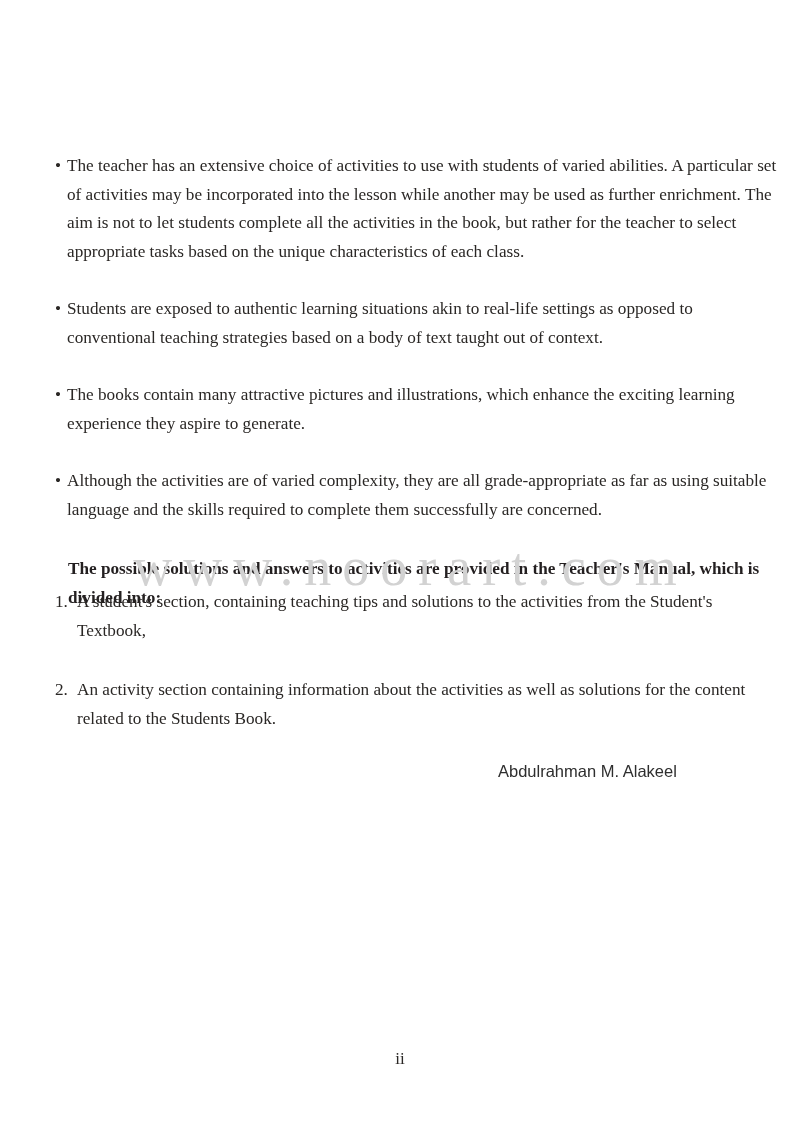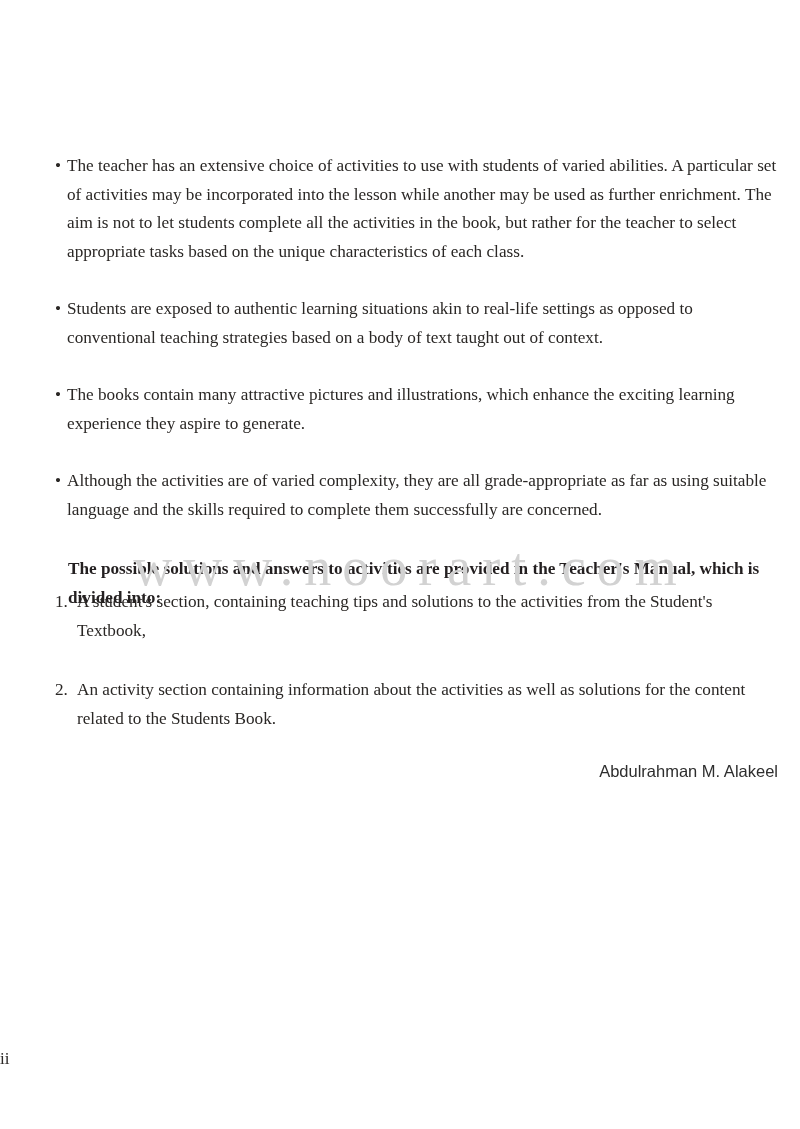--- a/index.html
+++ b/index.html
@@ -107,21 +107,21 @@
     pointer-events: none;
     user-select: none;
   }
 
   
   .signature {
     position: absolute;
     left: 498px;
     top: 760px;
     width: 280px;
-    text-align: right;
+    text-align: left;
     font-family: "Liberation Sans", "DejaVu Sans", sans-serif;
     color: #2e2e2e;
   }
   .sig-name {
     font-size: 16.5px;
     line-height: 23px;
     font-weight: normal;
   }
   .sig-title {
     font-size: 16px;
@@ -129,21 +129,21 @@
     font-weight: bold;
     color: #222222;
   }
 
   
   .page-number {
     position: absolute;
     left: 0;
     top: 1048px;
     width: 800px;
-    text-align: left;
+    text-align: center;
     font-size: 17px;
     line-height: 22px;
     color: #2a2725;
     font-family: "Liberation Serif", "DejaVu Serif", serif;
   }
 </style>
 </head>
 <body>
 
 <div class="page">

